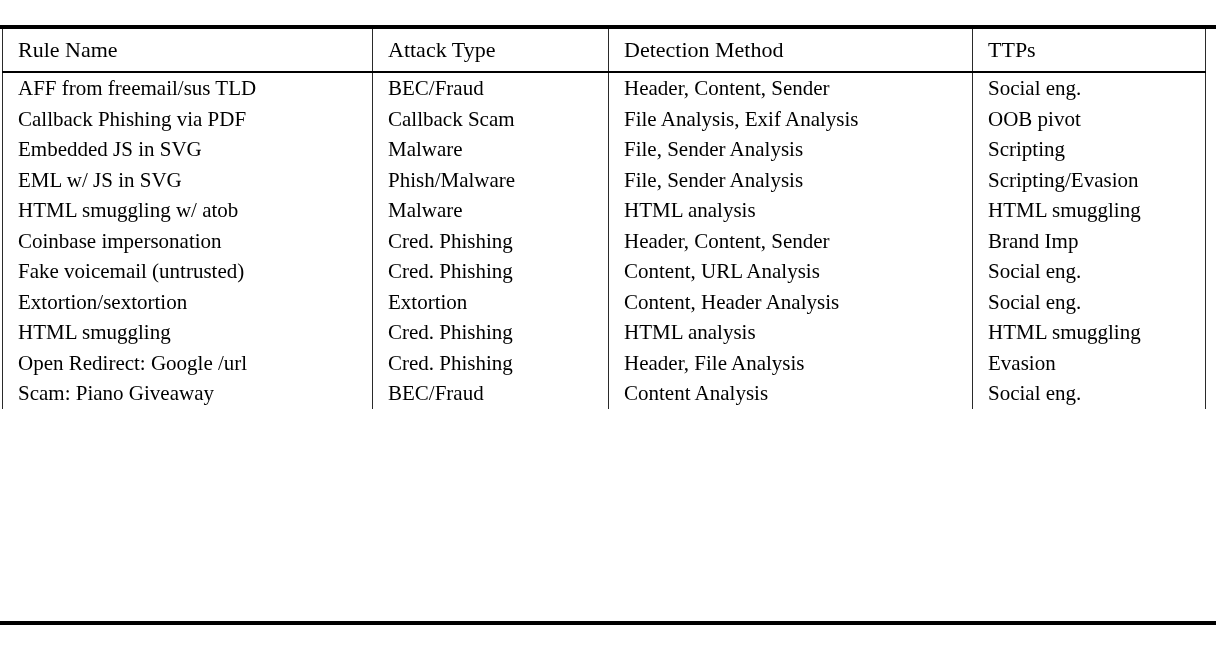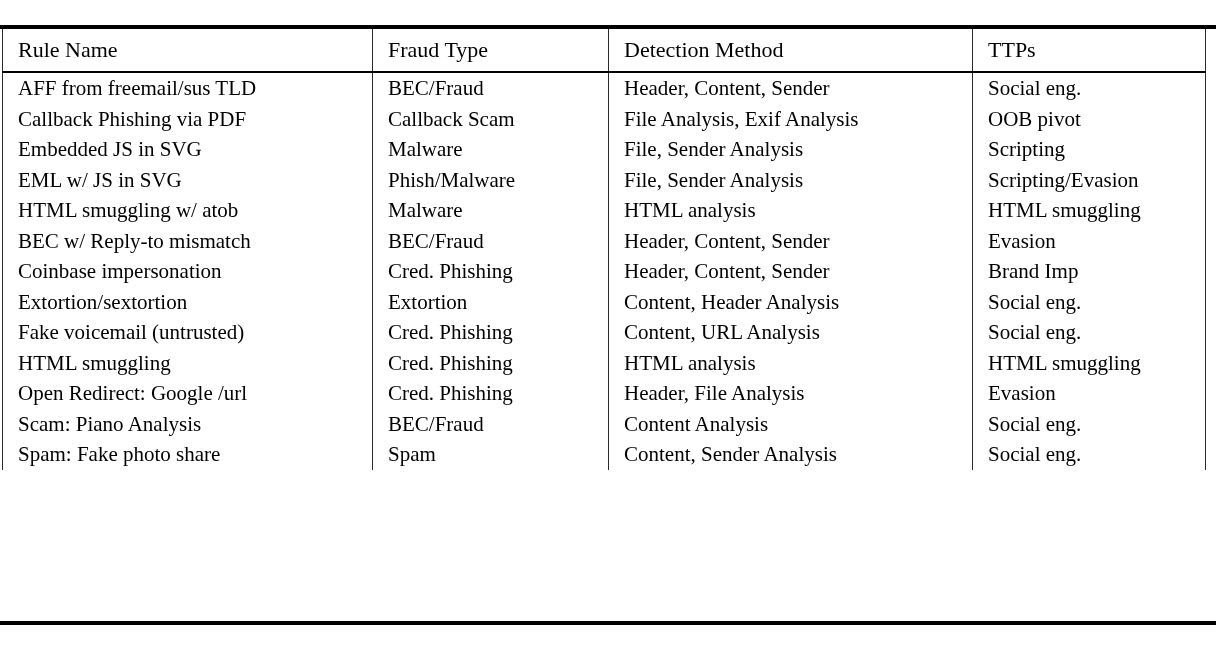--- a/index.html
+++ b/index.html
@@ -69,21 +69,21 @@
 <table class="paper-table">
   <colgroup>
     <col class="c1">
       <col class="c2">
       <col class="c3">
       <col class="c4">
   </colgroup>
   <thead>
     <tr>
       <th>Rule Name</th>
-      <th>Fraud Type</th>
+      <th>Attack Type</th>
       <th>Detection Method</th>
       <th>TTPs</th>
     </tr>
   </thead>
   <tbody id="table-body">
       <tr>
         <td>AFF from freemail/sus TLD</td>
         <td>BEC/Fraud</td>
         <td>Header, Content, Sender</td>
         <td>Social eng.</td>
@@ -106,63 +106,51 @@
         <td>File, Sender Analysis</td>
         <td>Scripting/Evasion</td>
       </tr>
       <tr>
         <td>HTML smuggling w/ atob</td>
         <td>Malware</td>
         <td>HTML analysis</td>
         <td>HTML smuggling</td>
       </tr>
       <tr>
-        <td>BEC w/ Reply-to mismatch</td>
-        <td>BEC/Fraud</td>
-        <td>Header, Content, Sender</td>
-        <td>Evasion</td>
-      </tr>
-      <tr>
         <td>Coinbase impersonation</td>
         <td>Cred. Phishing</td>
         <td>Header, Content, Sender</td>
         <td>Brand Imp</td>
       </tr>
       <tr>
+        <td>Fake voicemail (untrusted)</td>
+        <td>Cred. Phishing</td>
+        <td>Content, URL Analysis</td>
+        <td>Social eng.</td>
+      </tr>
+      <tr>
         <td>Extortion/sextortion</td>
         <td>Extortion</td>
         <td>Content, Header Analysis</td>
-        <td>Social eng.</td>
-      </tr>
-      <tr>
-        <td>Fake voicemail (untrusted)</td>
-        <td>Cred. Phishing</td>
-        <td>Content, URL Analysis</td>
         <td>Social eng.</td>
       </tr>
       <tr>
         <td>HTML smuggling</td>
         <td>Cred. Phishing</td>
         <td>HTML analysis</td>
         <td>HTML smuggling</td>
       </tr>
       <tr>
         <td>Open Redirect: Google /url</td>
         <td>Cred. Phishing</td>
         <td>Header, File Analysis</td>
         <td>Evasion</td>
       </tr>
       <tr>
-        <td>Scam: Piano Analysis</td>
+        <td>Scam: Piano Giveaway</td>
         <td>BEC/Fraud</td>
         <td>Content Analysis</td>
-        <td>Social eng.</td>
-      </tr>
-      <tr>
-        <td>Spam: Fake photo share</td>
-        <td>Spam</td>
-        <td>Content, Sender Analysis</td>
         <td>Social eng.</td>
       </tr>
     </tbody>
 </table>
 
 <div class="rule-bottom"></div>
 
 </body></html>

